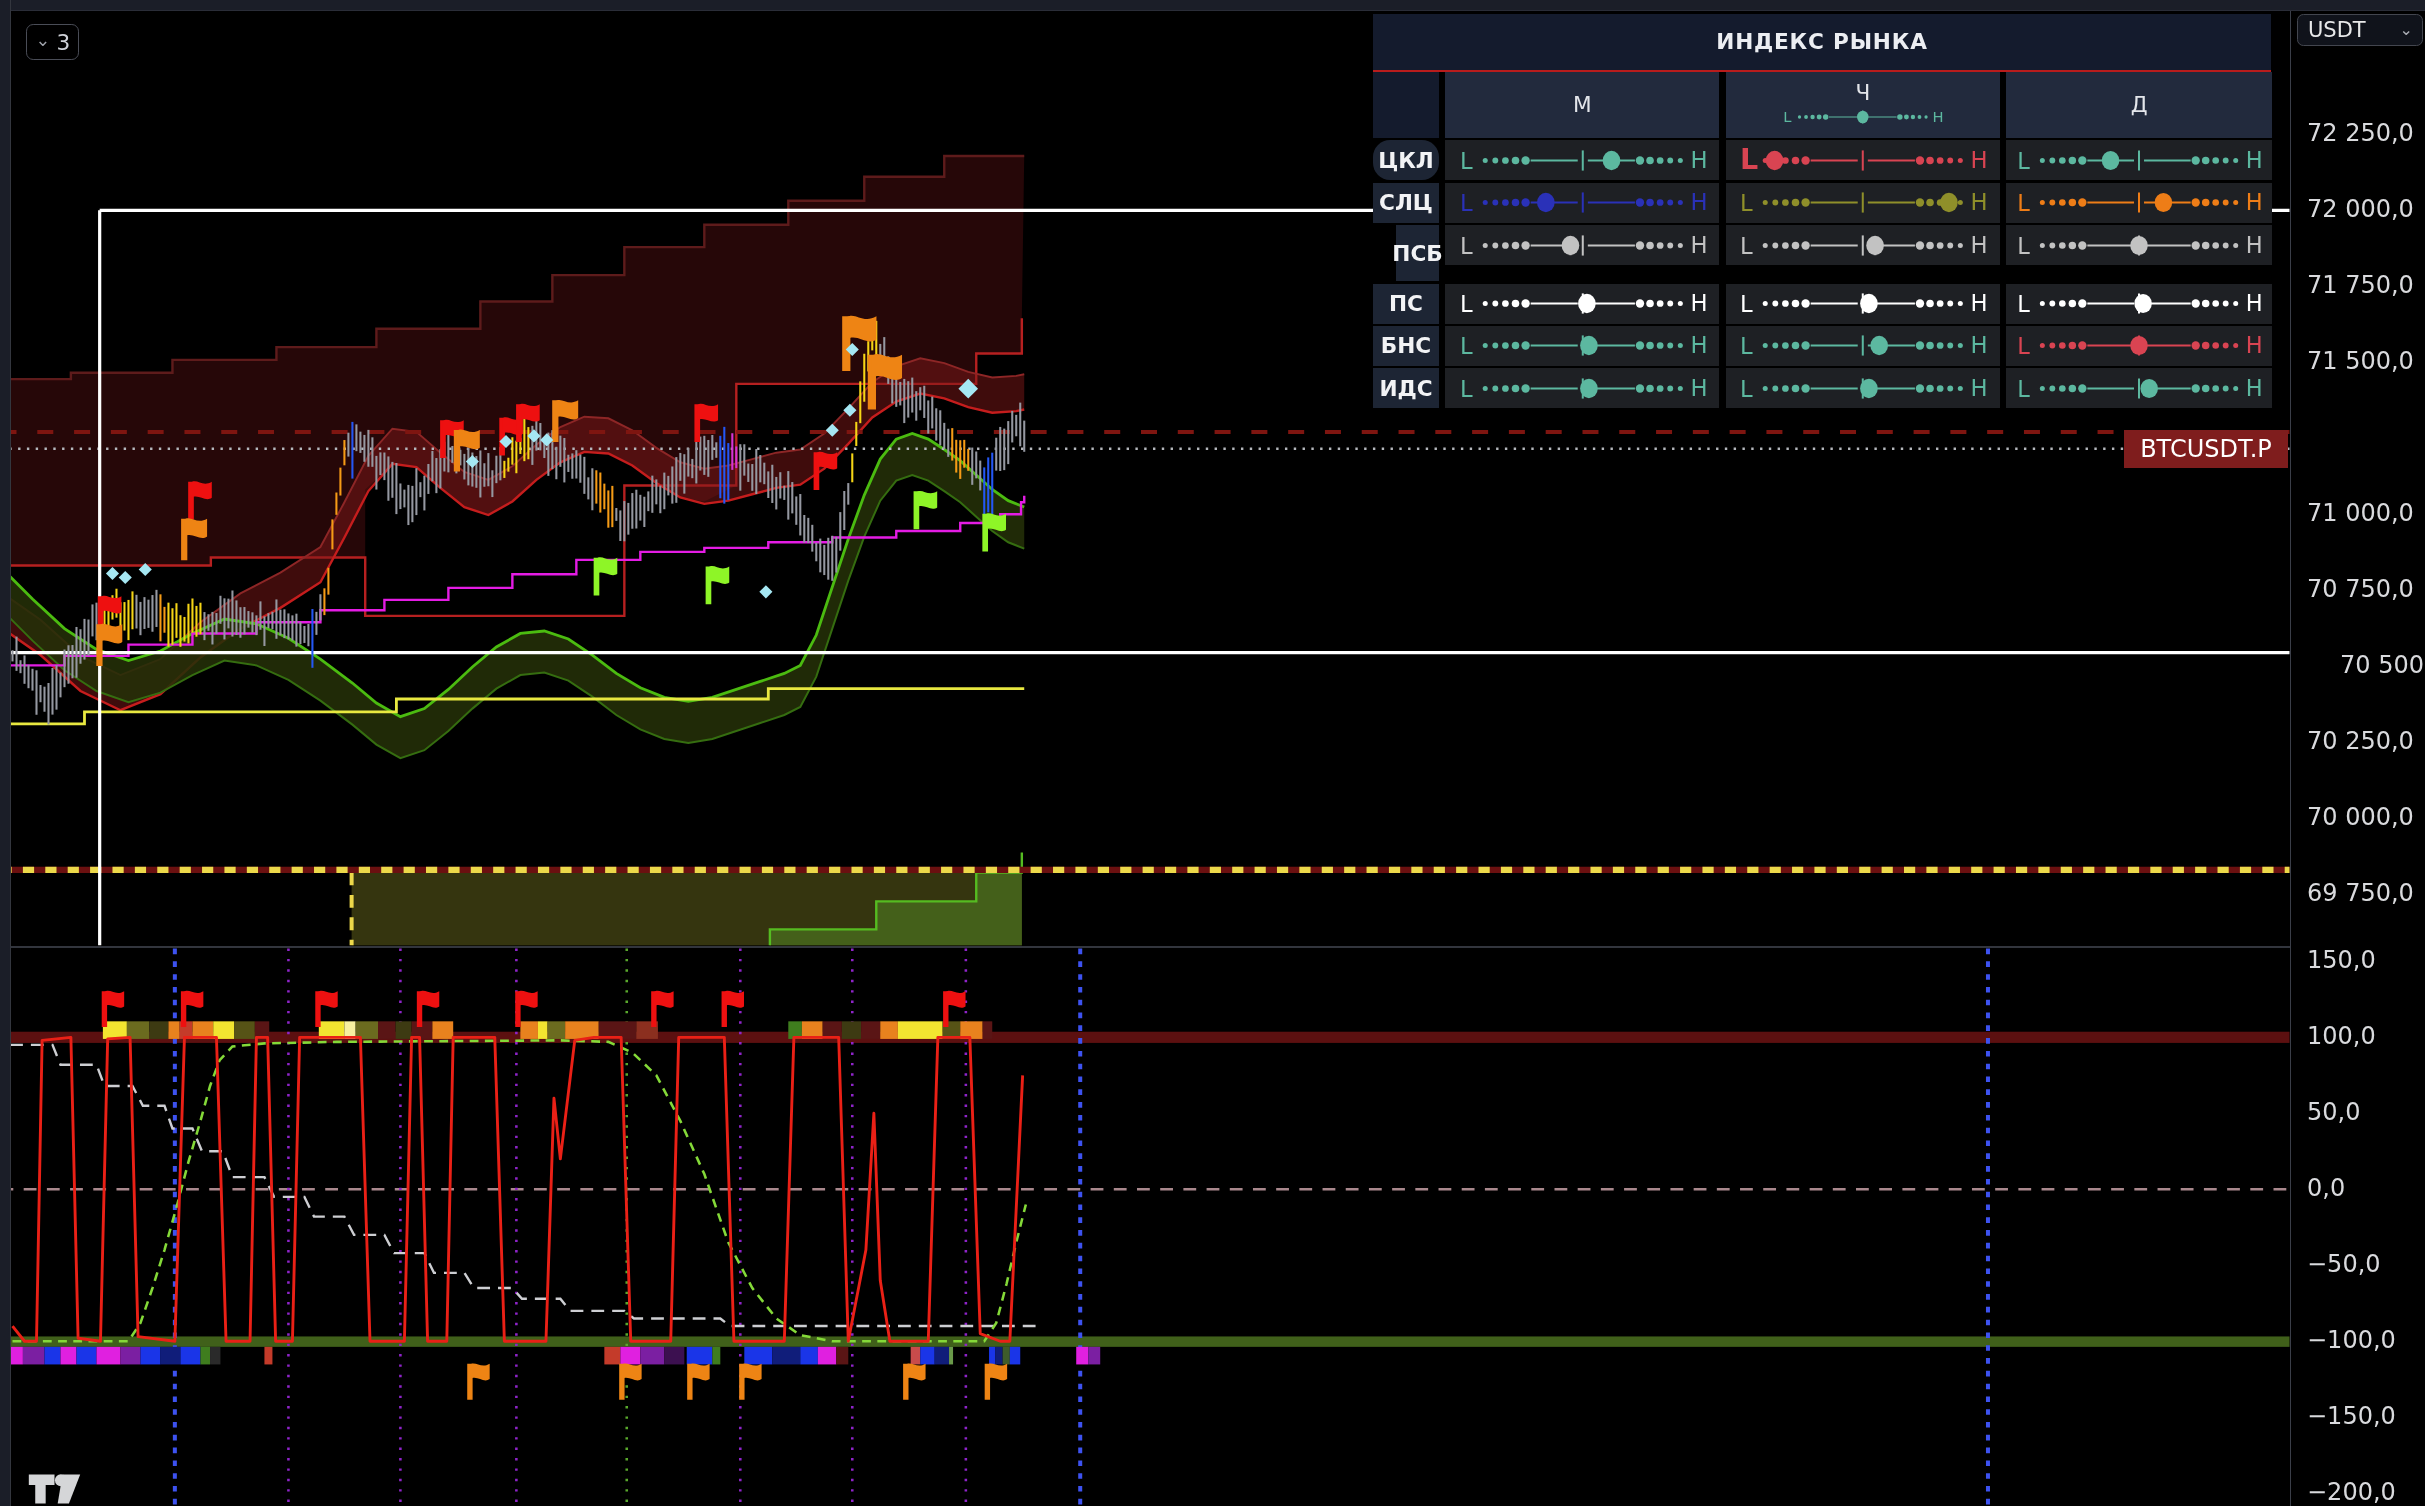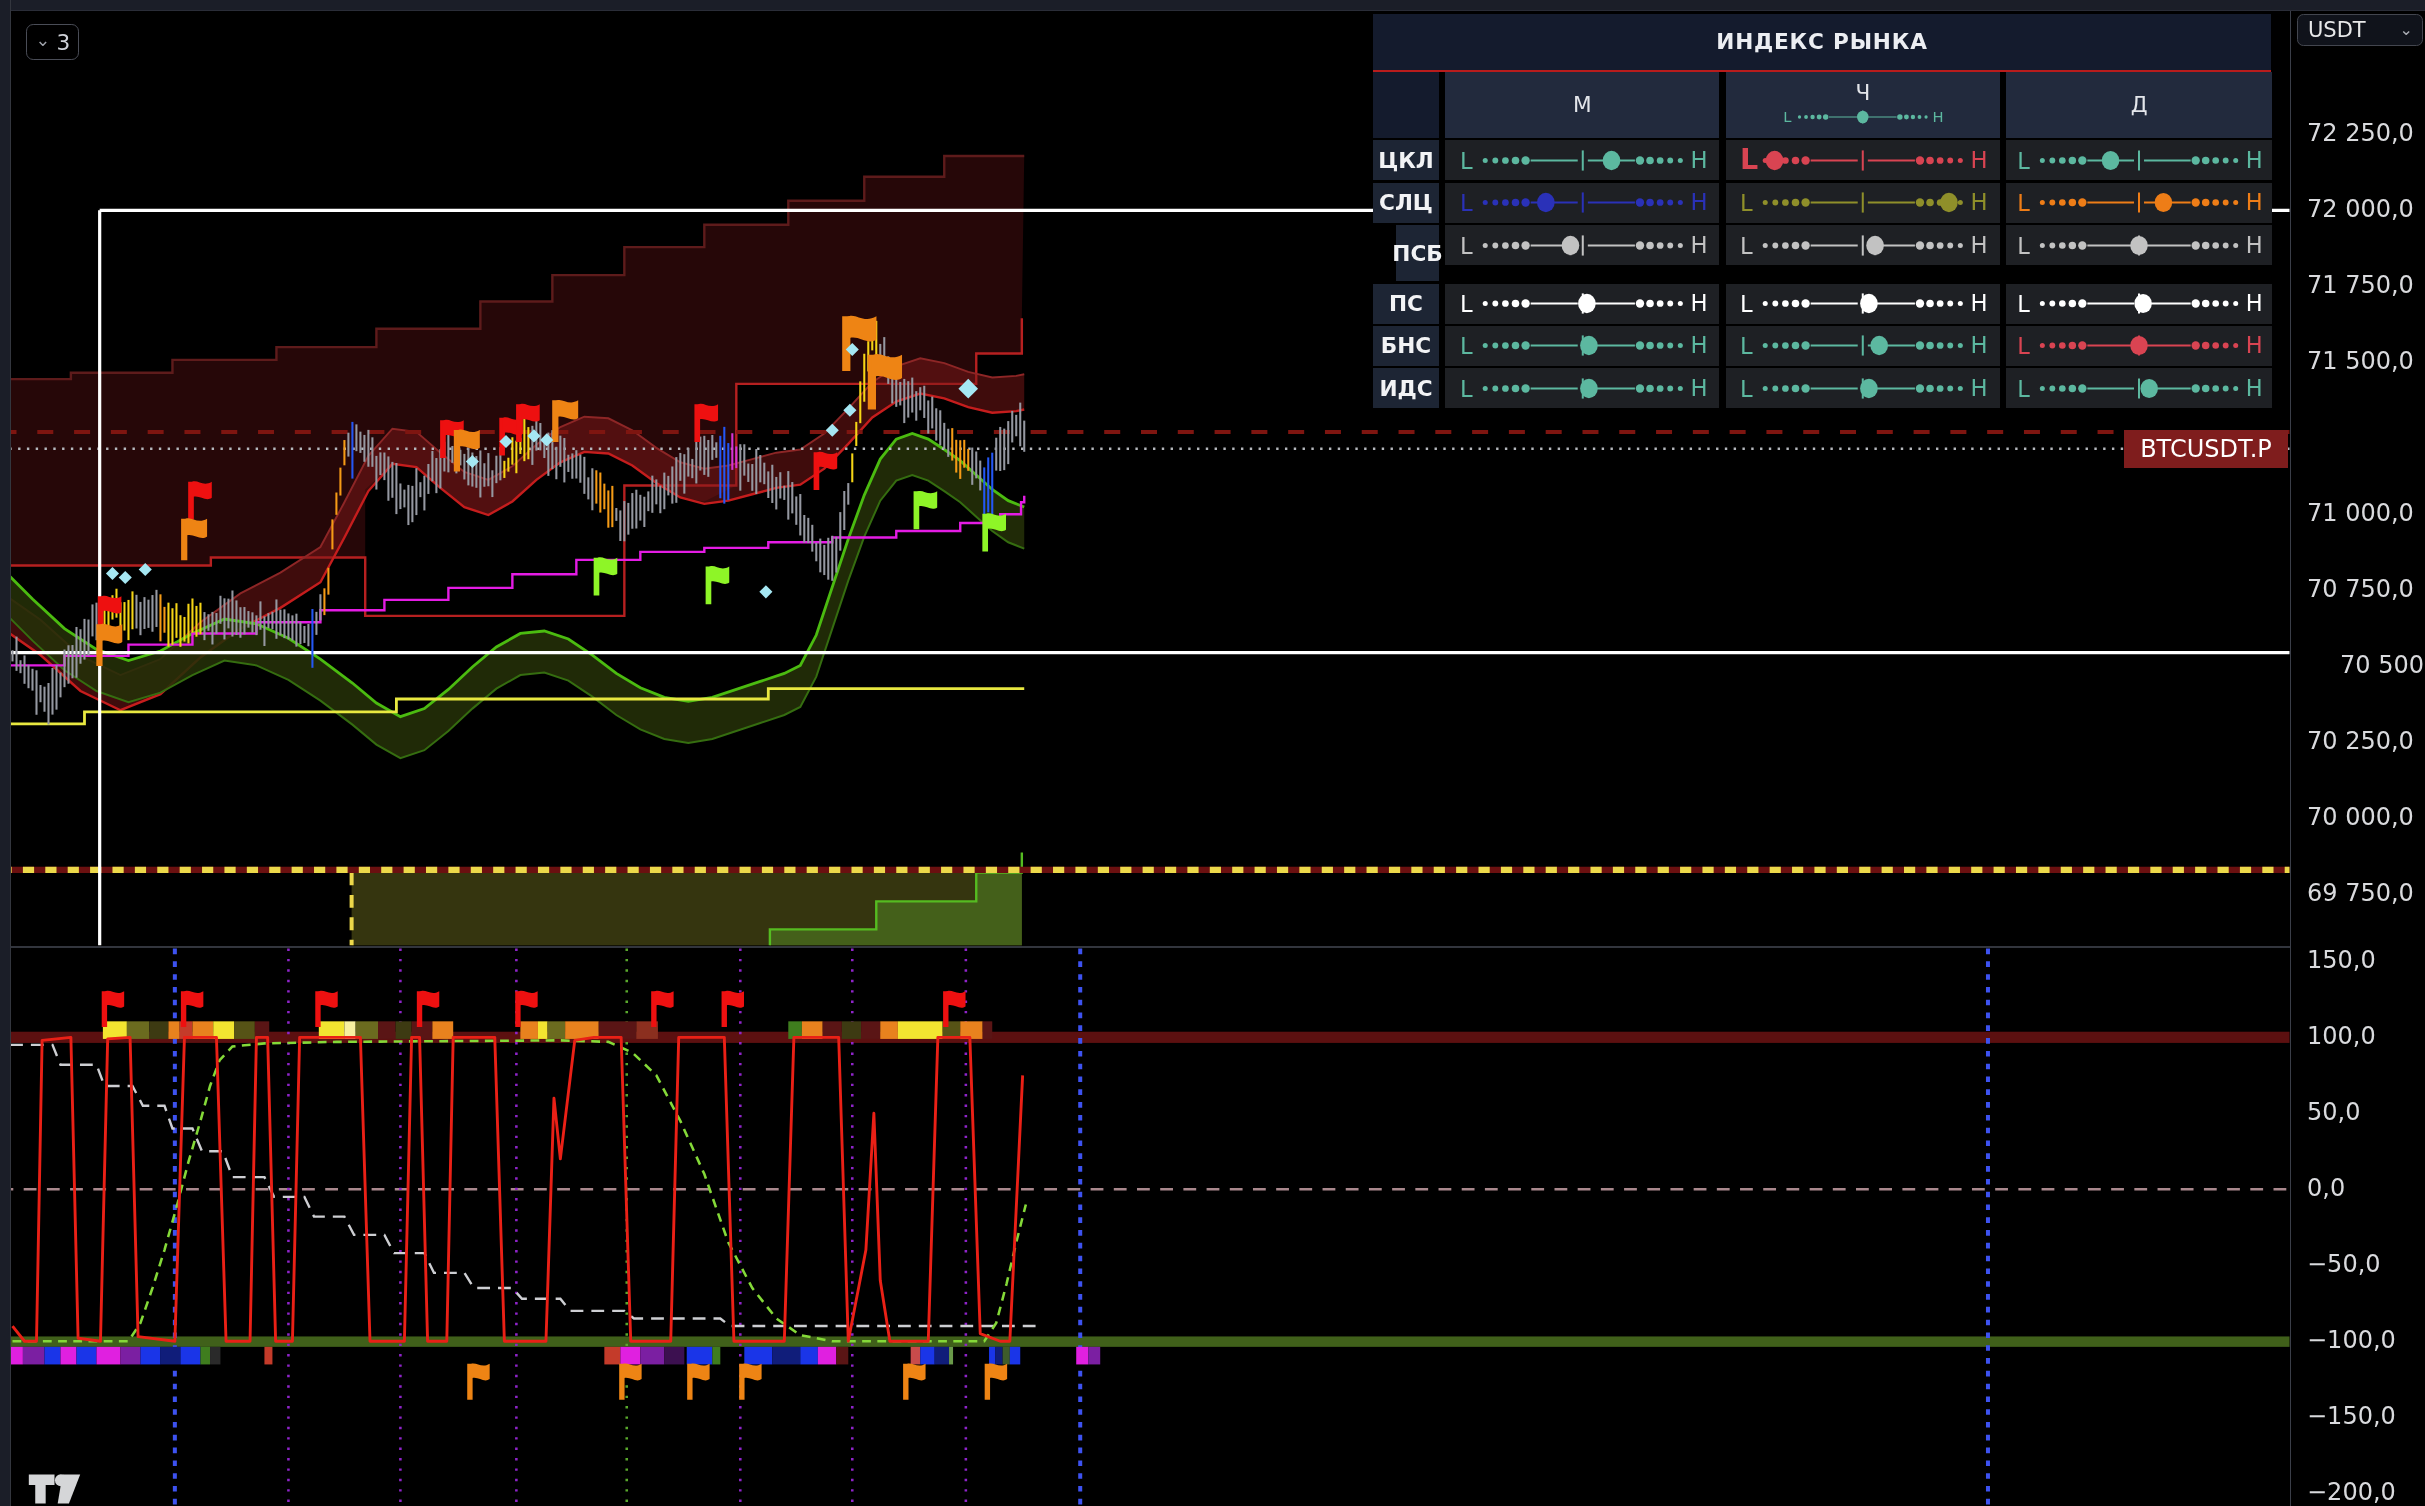--- a/index.html
+++ b/index.html
@@ -520,21 +520,21 @@
               <circle cx="266" cy="22" r="3"></circle>
               <path d="M88 22 L144 22 M156 22 L212 22" stroke="#5cb8a0" stroke-width="2.2"></path>
               <path d="M150 10 L150 34" stroke="#5cb8a0" stroke-width="2.4"></path>
               <ellipse cx="150" cy="22" rx="10.5" ry="11.5"></ellipse>
             </g>
           </svg>
         </div>
         <div class="mt-cell mt-head" style="height: 66px;">
           <div>Д</div>
         </div>
-        <div class="mt-cell mt-rowlab" style="height: 40px;">ЦКЛ</div>
+        <div class="mt-cell mt-rowlab" style="height: 40px; border-radius: 17px;">ЦКЛ</div>
         <div class="mt-cell " style="height: 40px;">
           <svg width="94%" height="37" viewBox="0 0 300 44">
             <g fill="#5cb8a0" stroke="none">
               <text x="4" y="32" font-size="27" font-weight="normal" fill="#5cb8a0">L</text>
               <text x="278" y="31" font-size="27" fill="#5cb8a0">H</text>
               <circle cx="34" cy="22" r="3"></circle>
               <circle cx="46" cy="22" r="3.5"></circle>
               <circle cx="58" cy="22" r="4"></circle>
               <circle cx="70" cy="22" r="4.5"></circle>
               <circle cx="82" cy="22" r="5"></circle>

